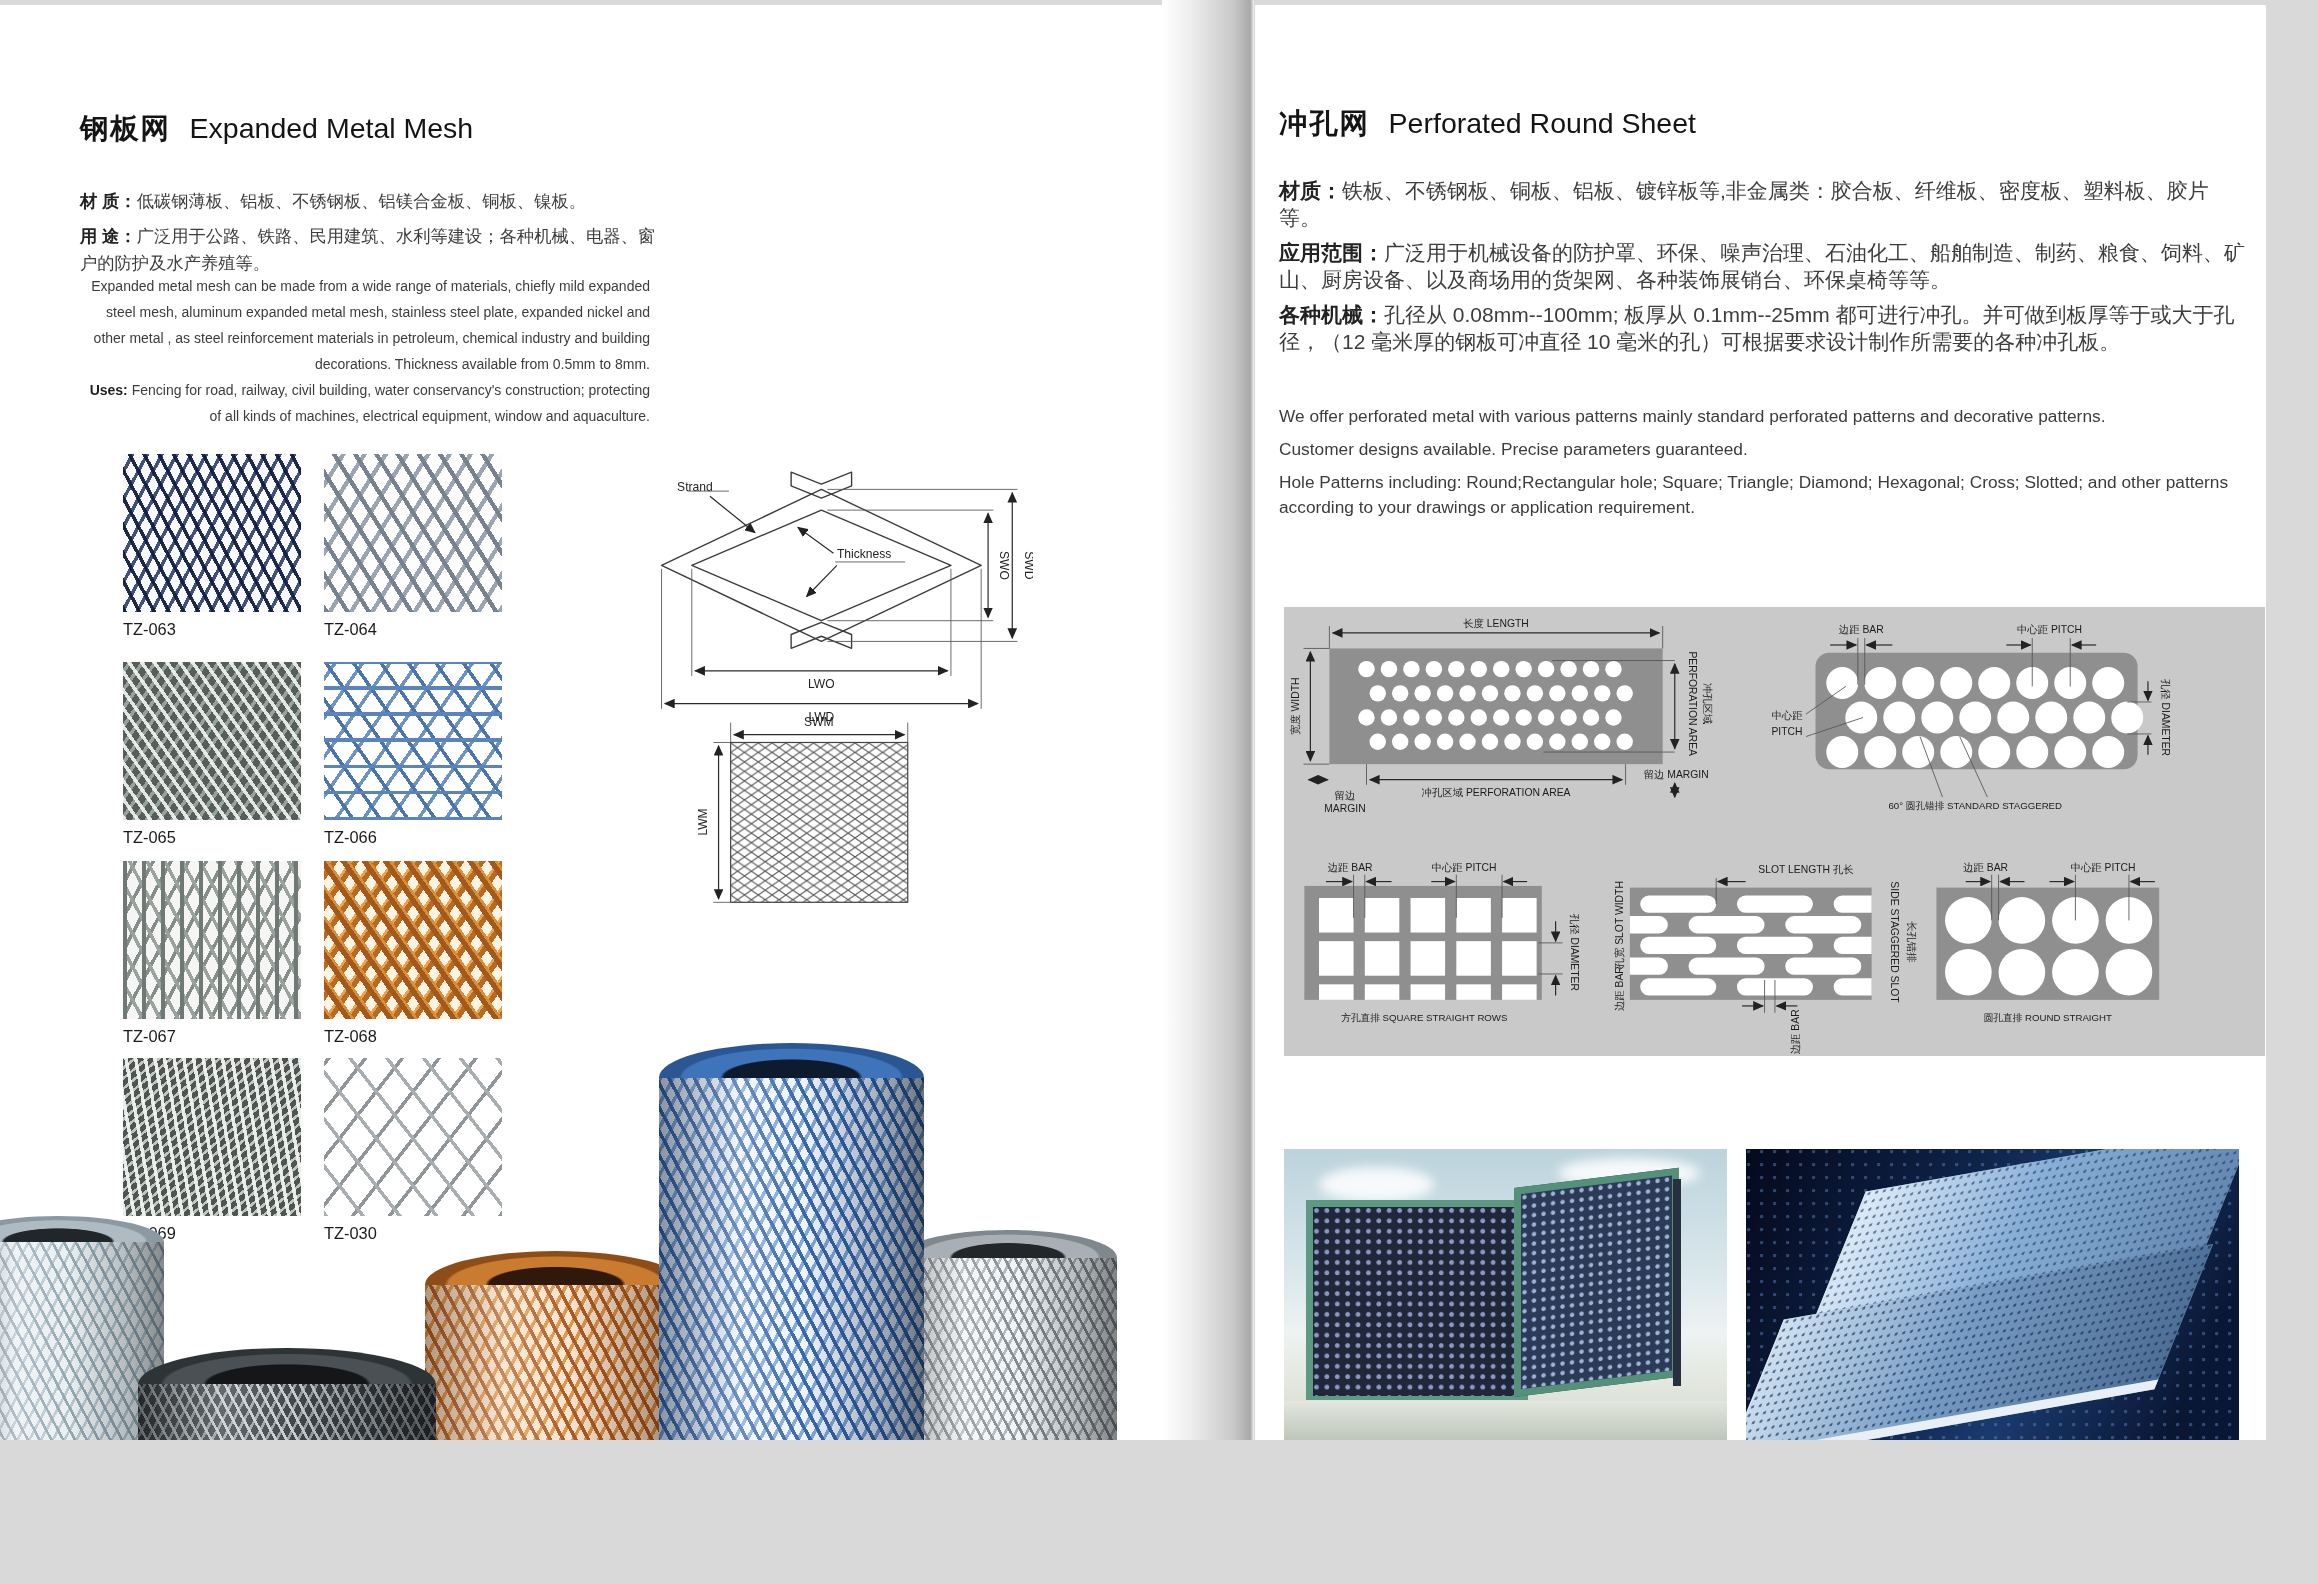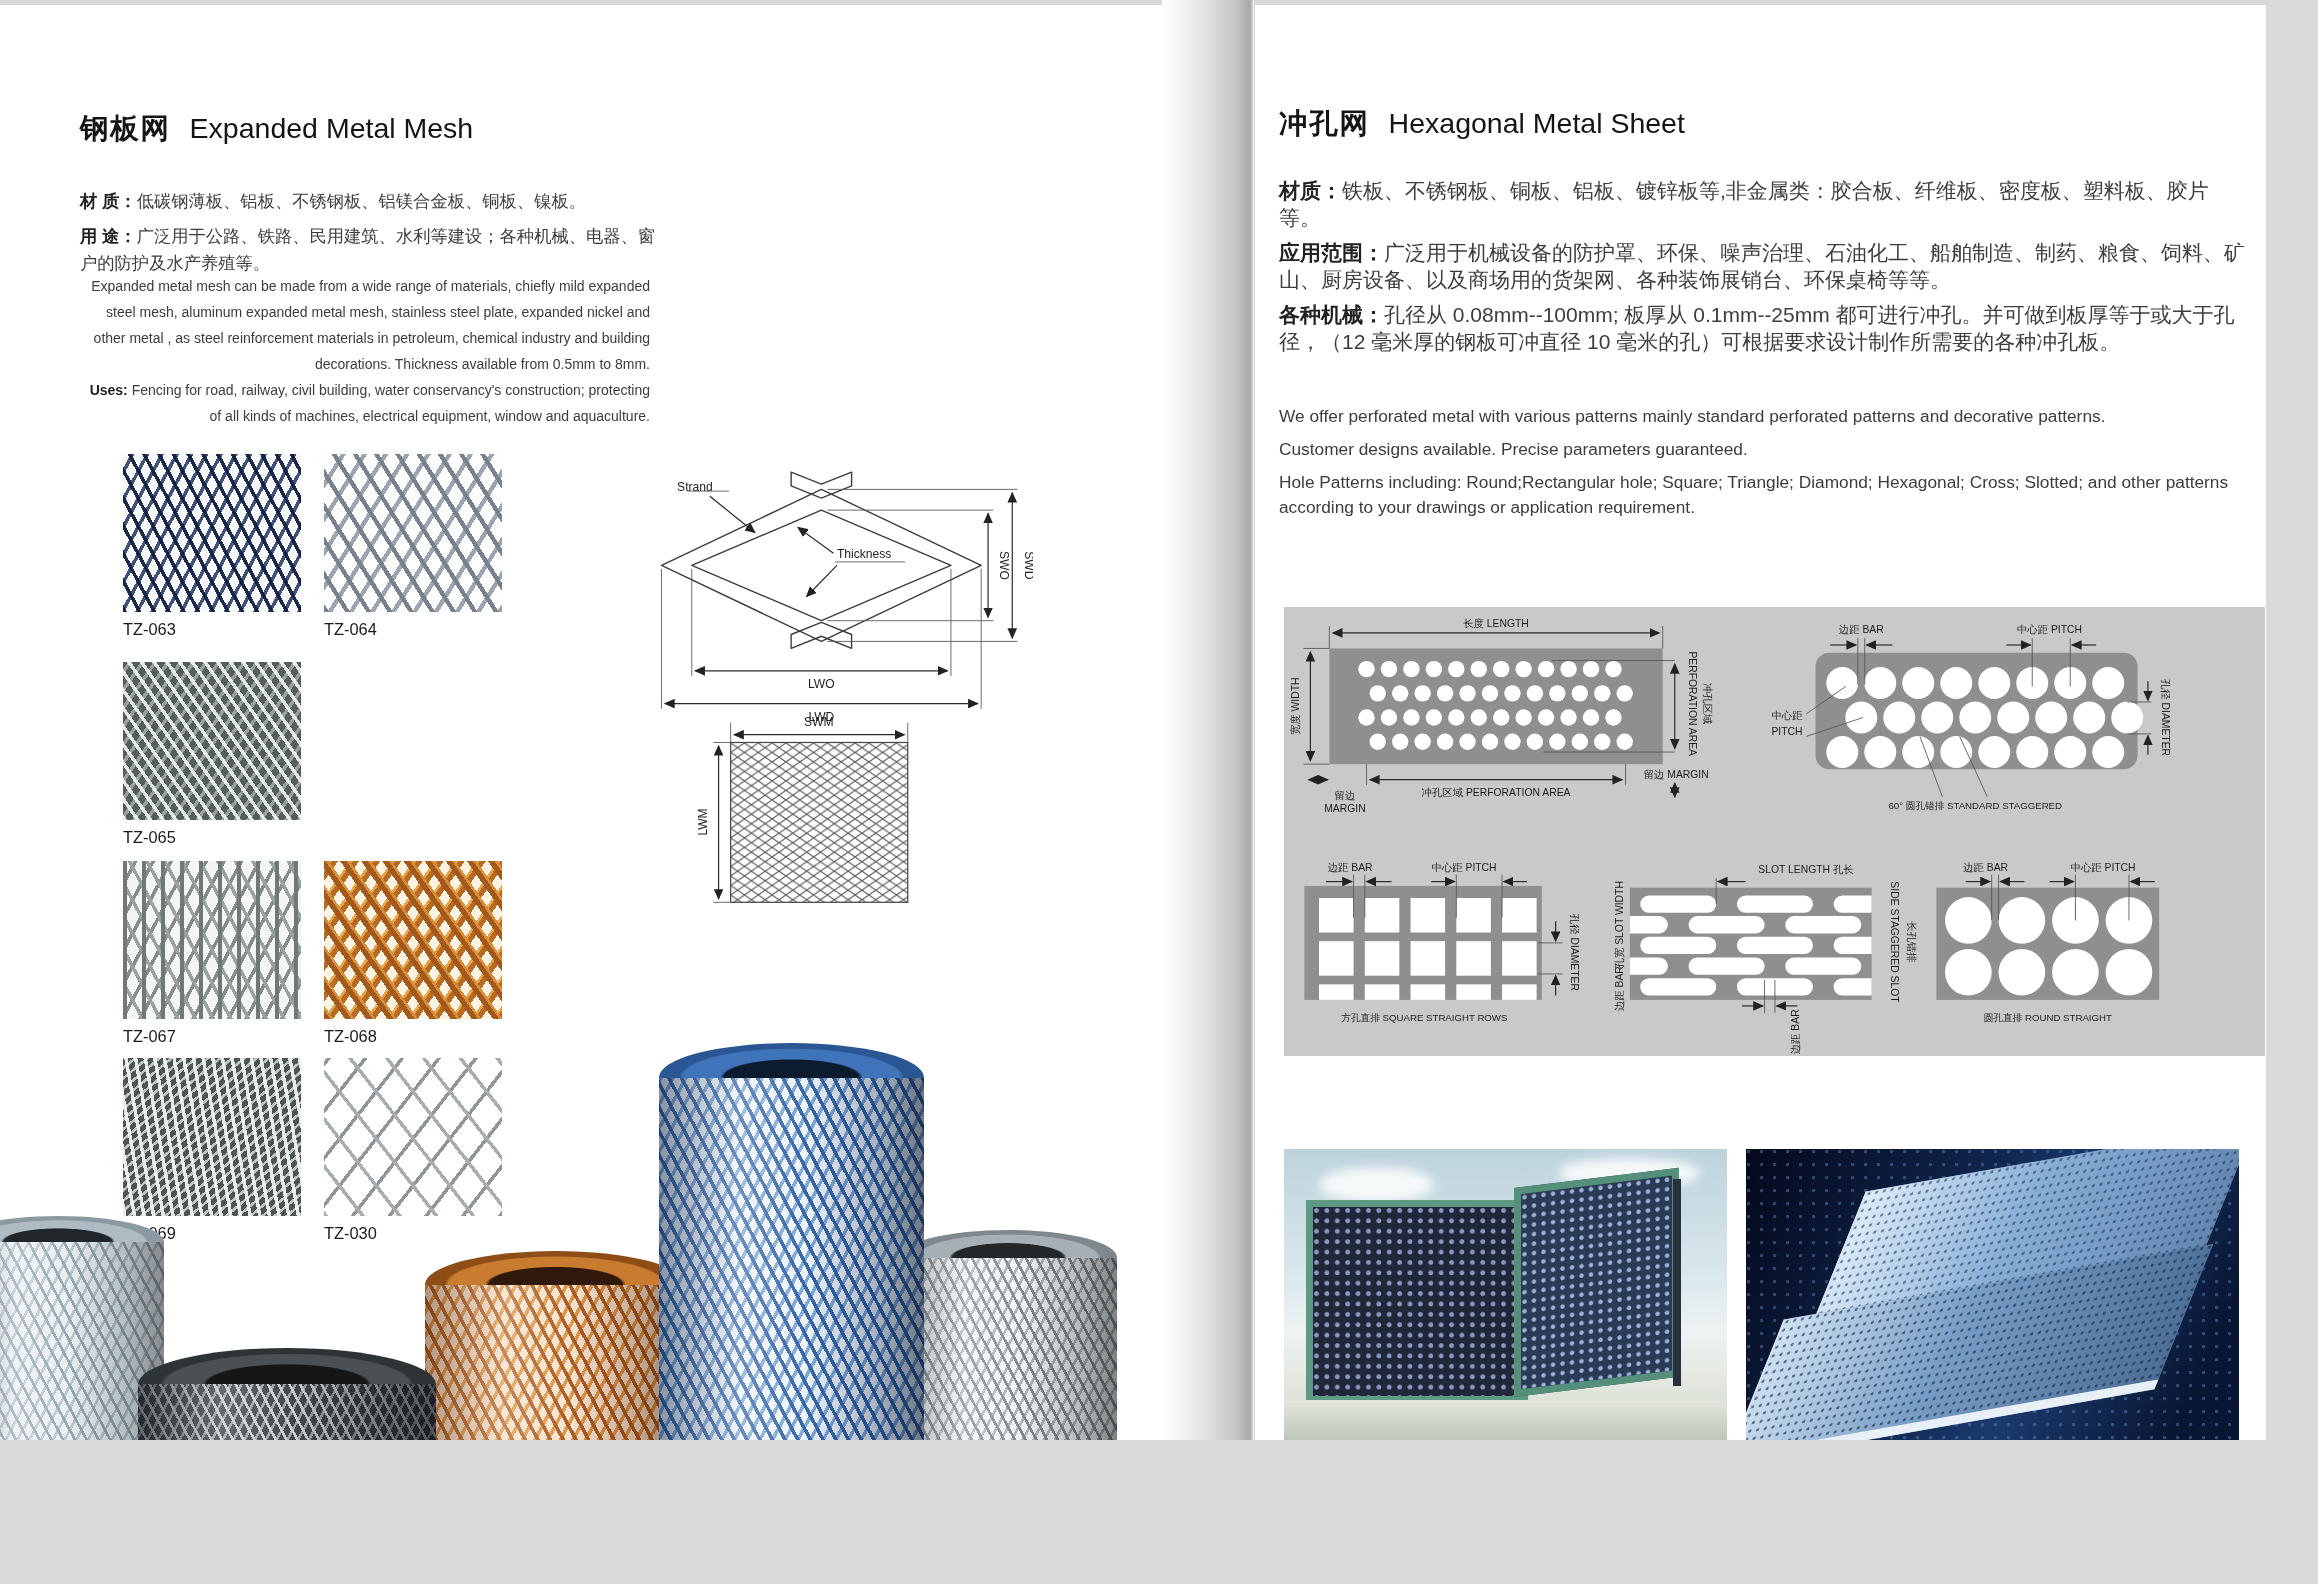--- a/index.html
+++ b/index.html
@@ -141,20 +141,24 @@
       <figcaption class="sw-label">TZ-063</figcaption>
     </figure>
     <figure class="swatch" style="left:324px;top:449px">
       <div class="sw-img sw-064"></div>
       <figcaption class="sw-label">TZ-064</figcaption>
     </figure>
     <figure class="swatch" style="left:123px;top:657px">
       <div class="sw-img sw-065"></div>
       <figcaption class="sw-label">TZ-065</figcaption>
     </figure>
+    <figure class="swatch" style="left:324px;top:657px">
+      <div class="sw-img sw-066"></div>
+      <figcaption class="sw-label">TZ-066</figcaption>
+    </figure>
     <figure class="swatch" style="left:123px;top:856px">
       <div class="sw-img sw-067"></div>
       <figcaption class="sw-label">TZ-067</figcaption>
     </figure>
     <figure class="swatch" style="left:324px;top:856px">
       <div class="sw-img sw-068"></div>
       <figcaption class="sw-label">TZ-068</figcaption>
     </figure>
     <figure class="swatch" style="left:123px;top:1053px">
       <div class="sw-img sw-069"></div>
@@ -255,21 +259,21 @@
           repeating-linear-gradient(62deg,#2c5ea6 0 3.5px,transparent 3.5px 11.2px),
           repeating-linear-gradient(-62deg,#7aa3d6 0 3.5px,transparent 3.5px 11.2px)"></div>
       </div>
     </div>
   </div>
 
   <div class="spine"></div>
 
   <div class="page right">
 
-    <h1 class="title" style="left:24px;top:100px"><span class="zh">冲孔网</span><span class="en">Hexagonal Metal Sheet</span></h1>
+    <h1 class="title" style="left:24px;top:100px"><span class="zh">冲孔网</span><span class="en">Perforated Round Sheet</span></h1>
 
     <div class="specs" style="left:24px;top:172px;width:968px;font-size:21px;line-height:27px">
       <p><b>材质：</b><span>铁板、不锈钢板、铜板、铝板、镀锌板等,非金属类：胶合板、纤维板、密度板、塑料板、胶片等。</span></p>
       <p><b>应用范围：</b><span>广泛用于机械设备的防护罩、环保、噪声治理、石油化工、船舶制造、制药、粮食、饲料、矿山、厨房设备、以及商场用的货架网、各种装饰展销台、环保桌椅等等。</span></p>
       <p><b>各种机械：</b><span>孔径从 0.08mm--100mm; 板厚从 0.1mm--25mm 都可进行冲孔。并可做到板厚等于或大于孔径，（12 毫米厚的钢板可冲直径 10 毫米的孔）可根据要求设计制作所需要的各种冲孔板。</span></p>
     </div>
 
     <div class="desc r-desc" style="left:24px;top:399px">
       <p>We offer perforated metal with various patterns mainly standard perforated patterns and decorative patterns.</p>
       <p>Customer designs available. Precise parameters guaranteed.</p>

